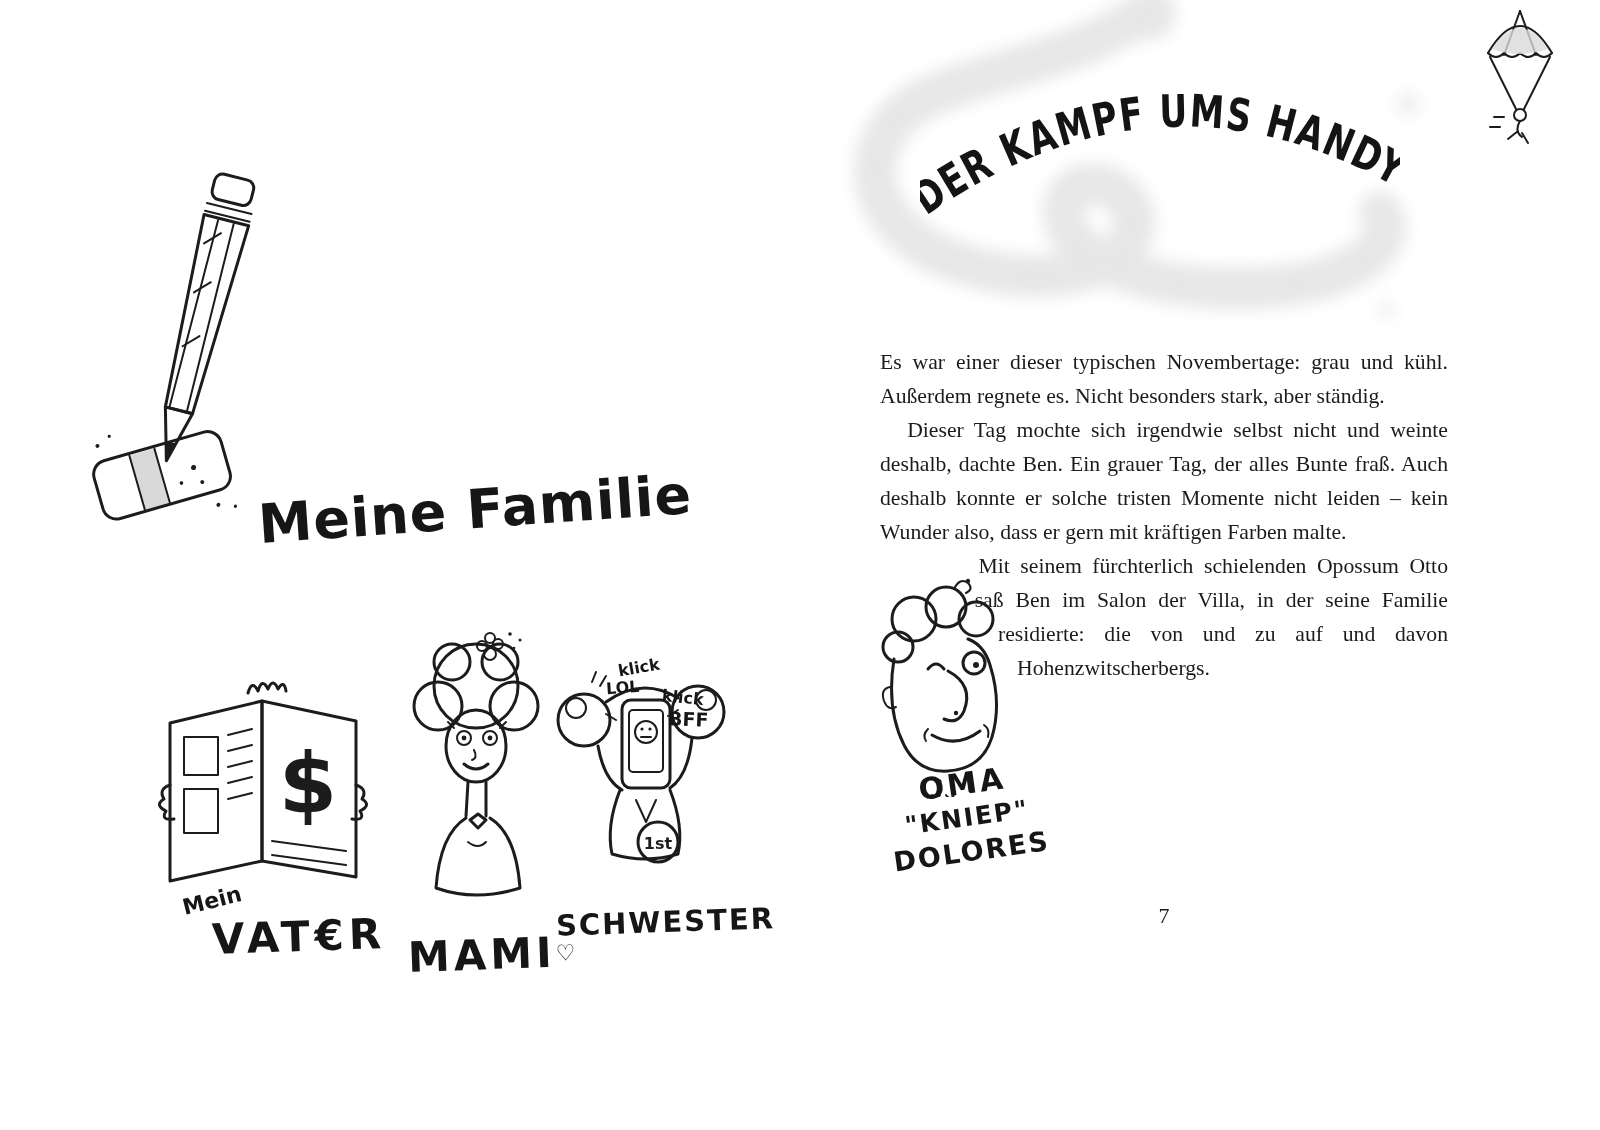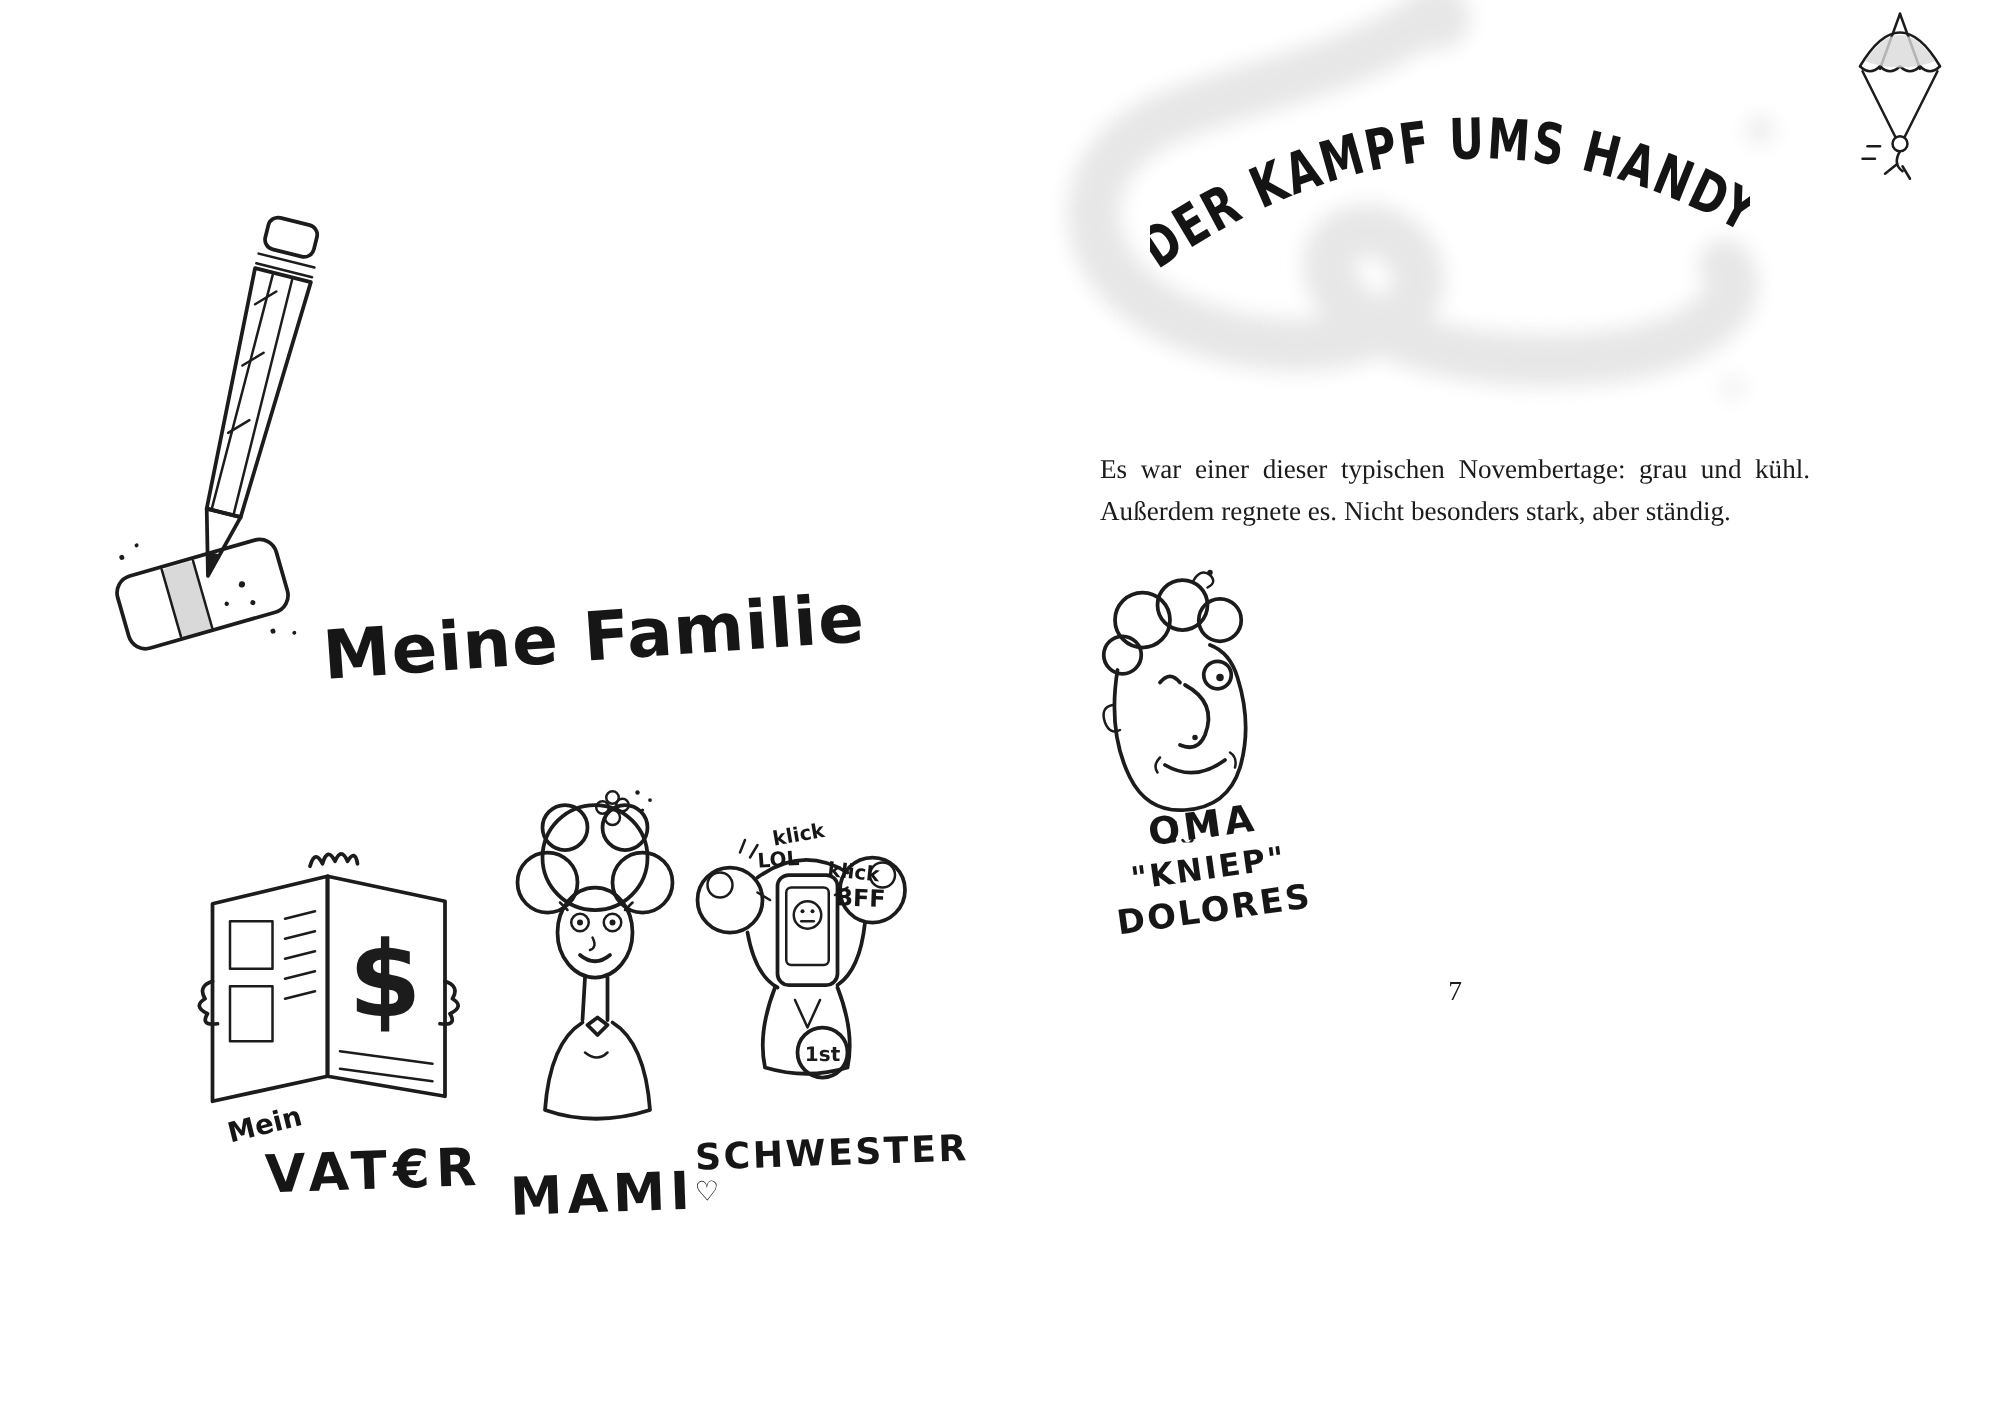--- a/index.html
+++ b/index.html
@@ -30,21 +30,21 @@
   .mami-heart   { font-size:22px; vertical-align:6px; }
   .label-schwester { font-size:29px; letter-spacing:2px; transform:rotate(-2deg); }
   .camera-word  { font-size:16px; }
 
   .chapter-title-svg text {
     font-family:"DejaVu Sans", sans-serif; font-weight:bold;
     font-size:45px; letter-spacing:2px; fill:#141414;
   }
 
   .body-text {
-    position:absolute; left:80px; top:358px; width:568px;
+    position:absolute; left:80px; top:345px; width:568px;
     font-size:21.7px; line-height:34px; text-align:justify;
     color:#1b1b1b;
   }
   .body-text p { margin:0; }
   .body-text p.indent { text-indent:1.25em; }
 
   .oma-float {
     float:left; width:212px; height:350px; margin-right:10px;
     shape-outside: polygon(0 0, 48px 0, 120px 30%, 168px 55%, 205px 100%, 0 100%);
     position:relative;
@@ -215,20 +215,21 @@
       <defs>
         <path id="title-arc" d="M 6 138 Q 238 -24 474 108" fill="none"></path>
       </defs>
       <text>
         <textPath href="#title-arc" startOffset="0" textLength="500" lengthAdjust="spacingAndGlyphs">DER KAMPF UMS HANDY</textPath>
       </text>
     </svg>
 
     <div class="body-text">
       <p>Es war einer dieser typischen Novembertage: grau und kühl. Außerdem regnete es. Nicht besonders stark, aber ständig.</p>
+      <p class="indent">Dieser Tag mochte sich irgendwie selbst nicht und weinte deshalb, dachte Ben. Ein grauer Tag, der alles Bunte fraß. Auch deshalb konnte er solche tristen Momente nicht leiden – kein Wunder also, dass er gern mit kräftigen Farben malte.</p>
 
       <div class="oma-float">
         <svg style="position:absolute; left:-44px; top:18px;" width="210" height="230" viewBox="0 0 210 230">
           <path class="ink-thin" d="M118,22 q6,-12 14,-6 q6,6 -2,10"></path>
           <circle class="ink-fill" cx="132" cy="14" r="2.2"></circle>
           <circle class="ink" cx="78" cy="52" r="22"></circle>
           <circle class="ink" cx="110" cy="40" r="20"></circle>
           <circle class="ink" cx="140" cy="52" r="17"></circle>
           <circle class="ink" cx="62" cy="80" r="15"></circle>
           <path class="ink" d="M58,92 q-8,50 10,86 q14,28 44,26 q34,-2 44,-34 q10,-34 -2,-72 q-6,-20 -22,-26"></path>
@@ -245,18 +246,19 @@
           <line class="ink" x1="132" y1="210" x2="134" y2="224"></line>
           <path class="ink-thin" d="M96,228 q4,6 8,0 M110,228 q4,6 8,0"></path>
         </svg>
         <div class="oma-label-block hand">
           <div class="oma-line1">OMA</div>
           <div class="oma-line2">"KNIEP"</div>
           <div class="oma-line3">DOLORES</div>
         </div>
       </div>
 
+      <p class="indent">Mit seinem fürchterlich schielenden Opossum Otto saß Ben im Salon der Villa, in der seine Familie residierte: die von und zu auf und davon Hohenzwitscherbergs.</p>
 
       <div class="page-number">7</div>
     </div>
 
   </div>
 </div>
 
 </body></html>

